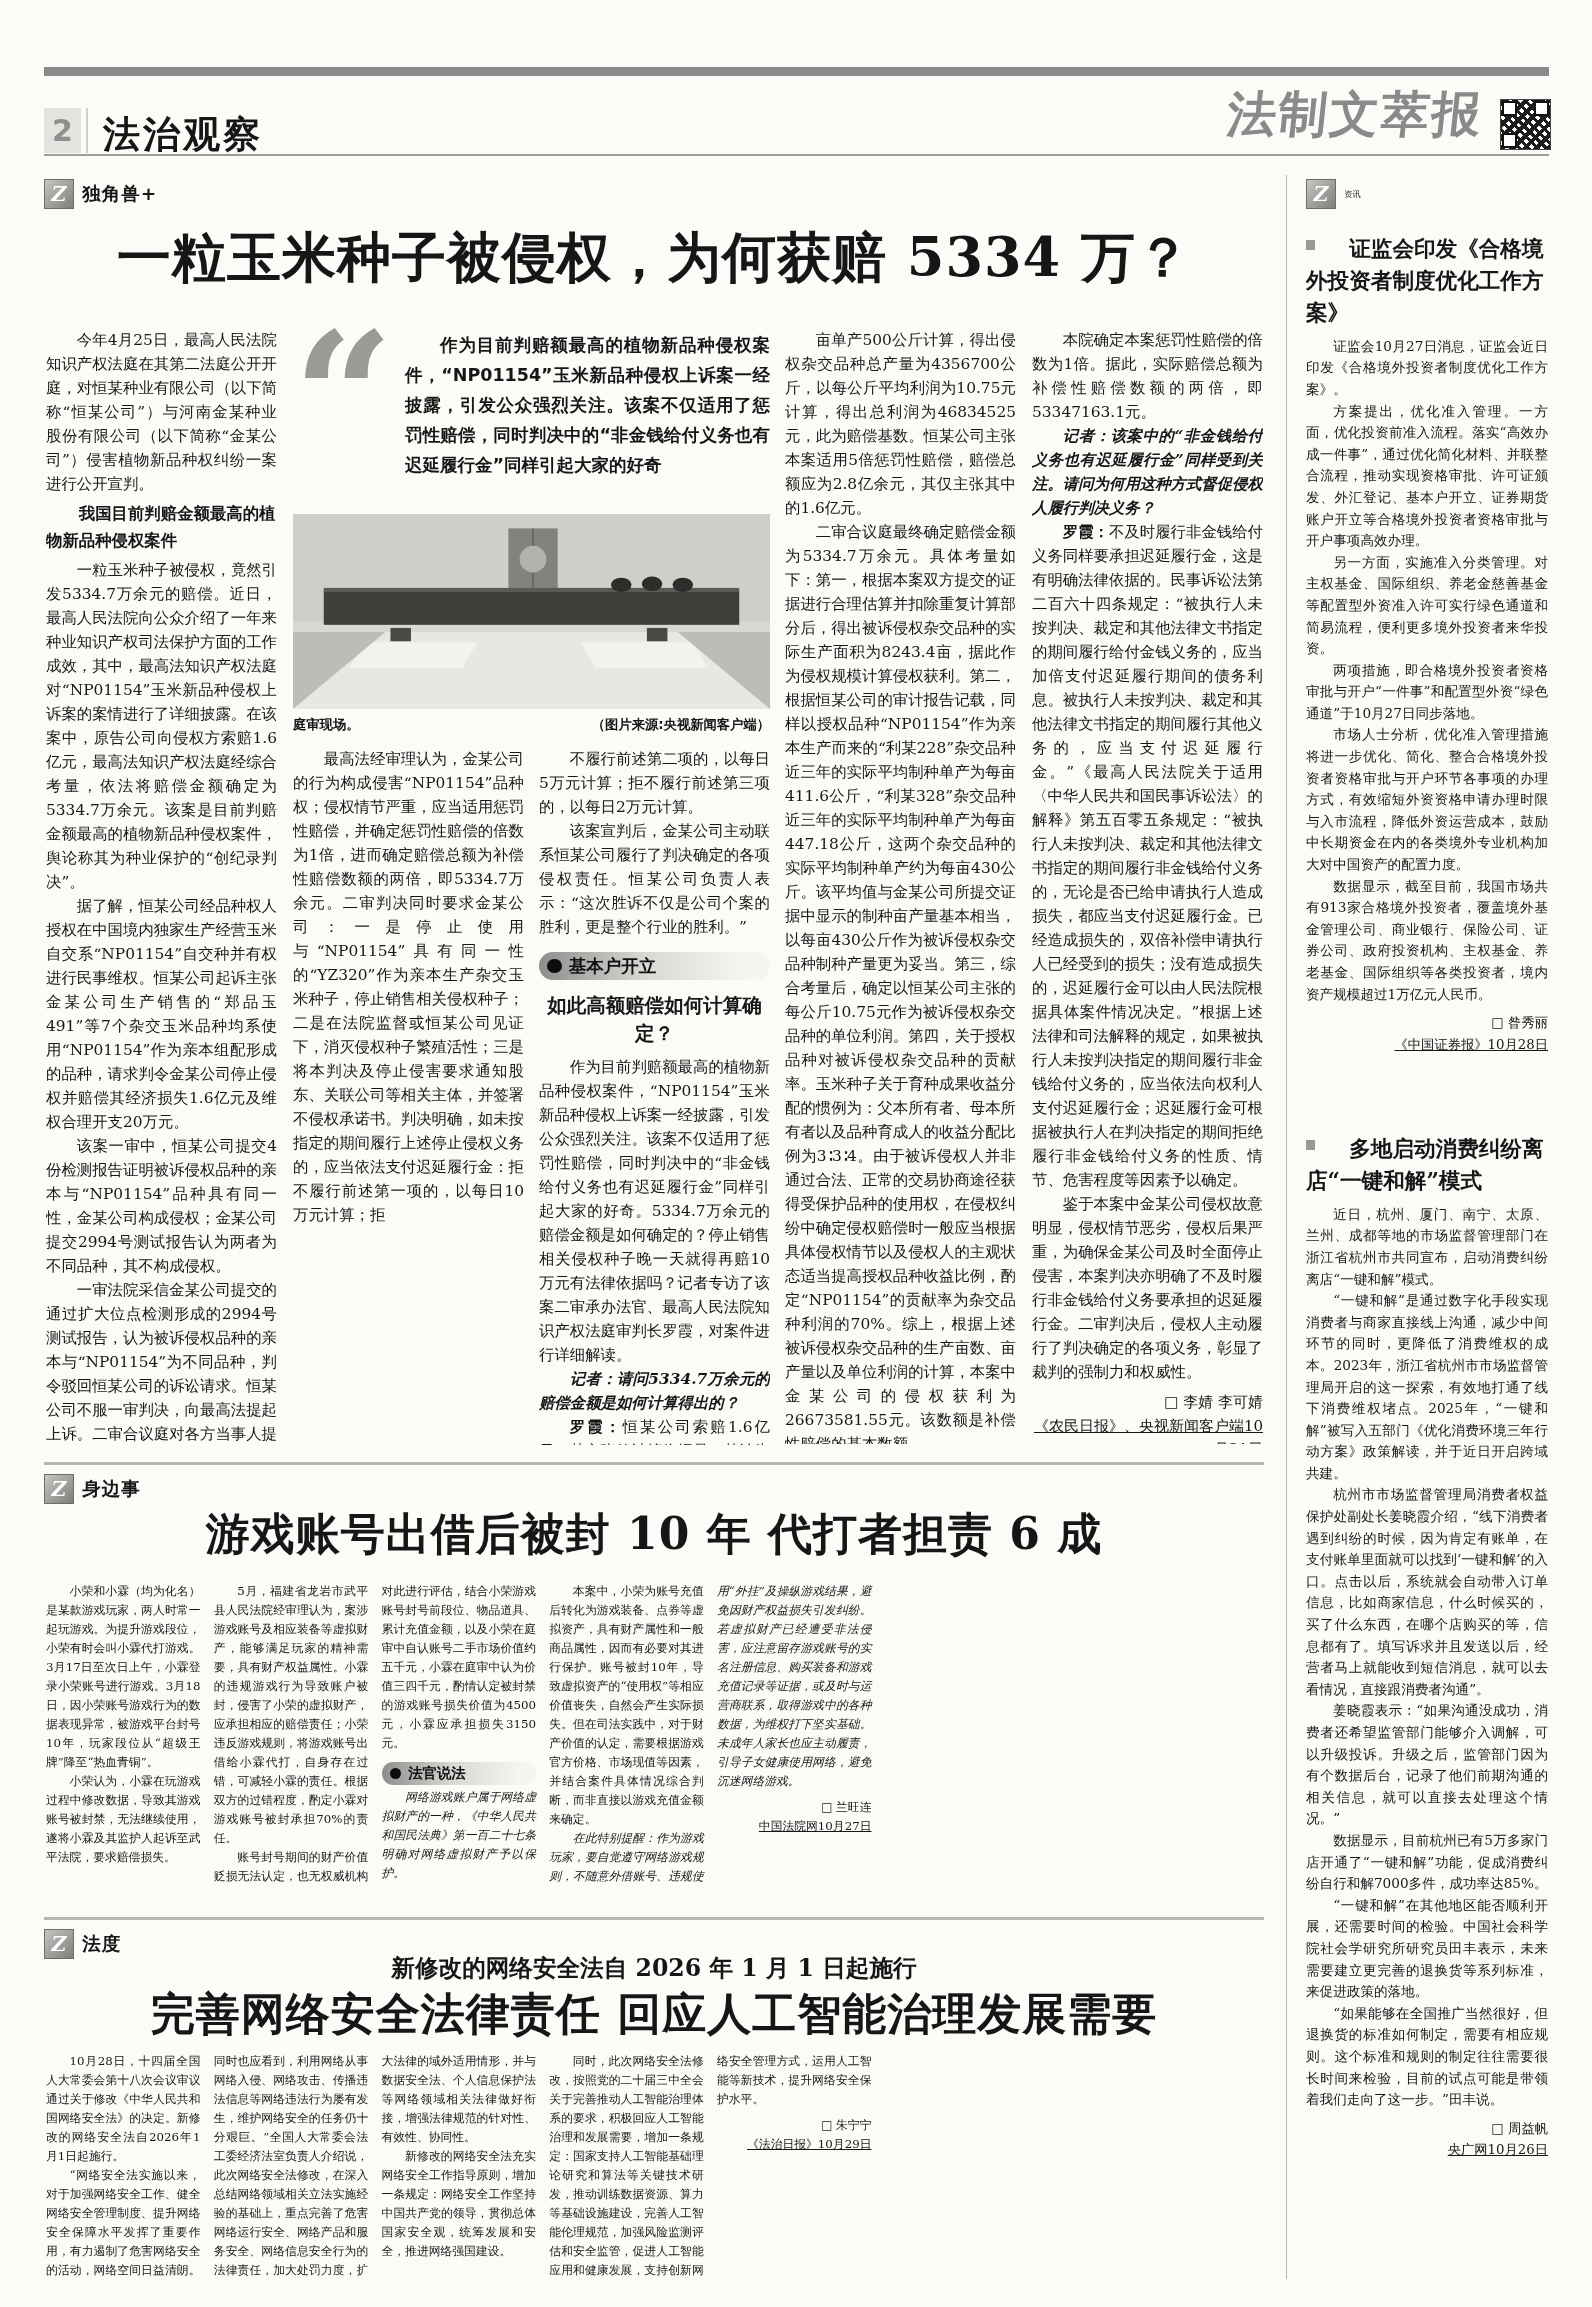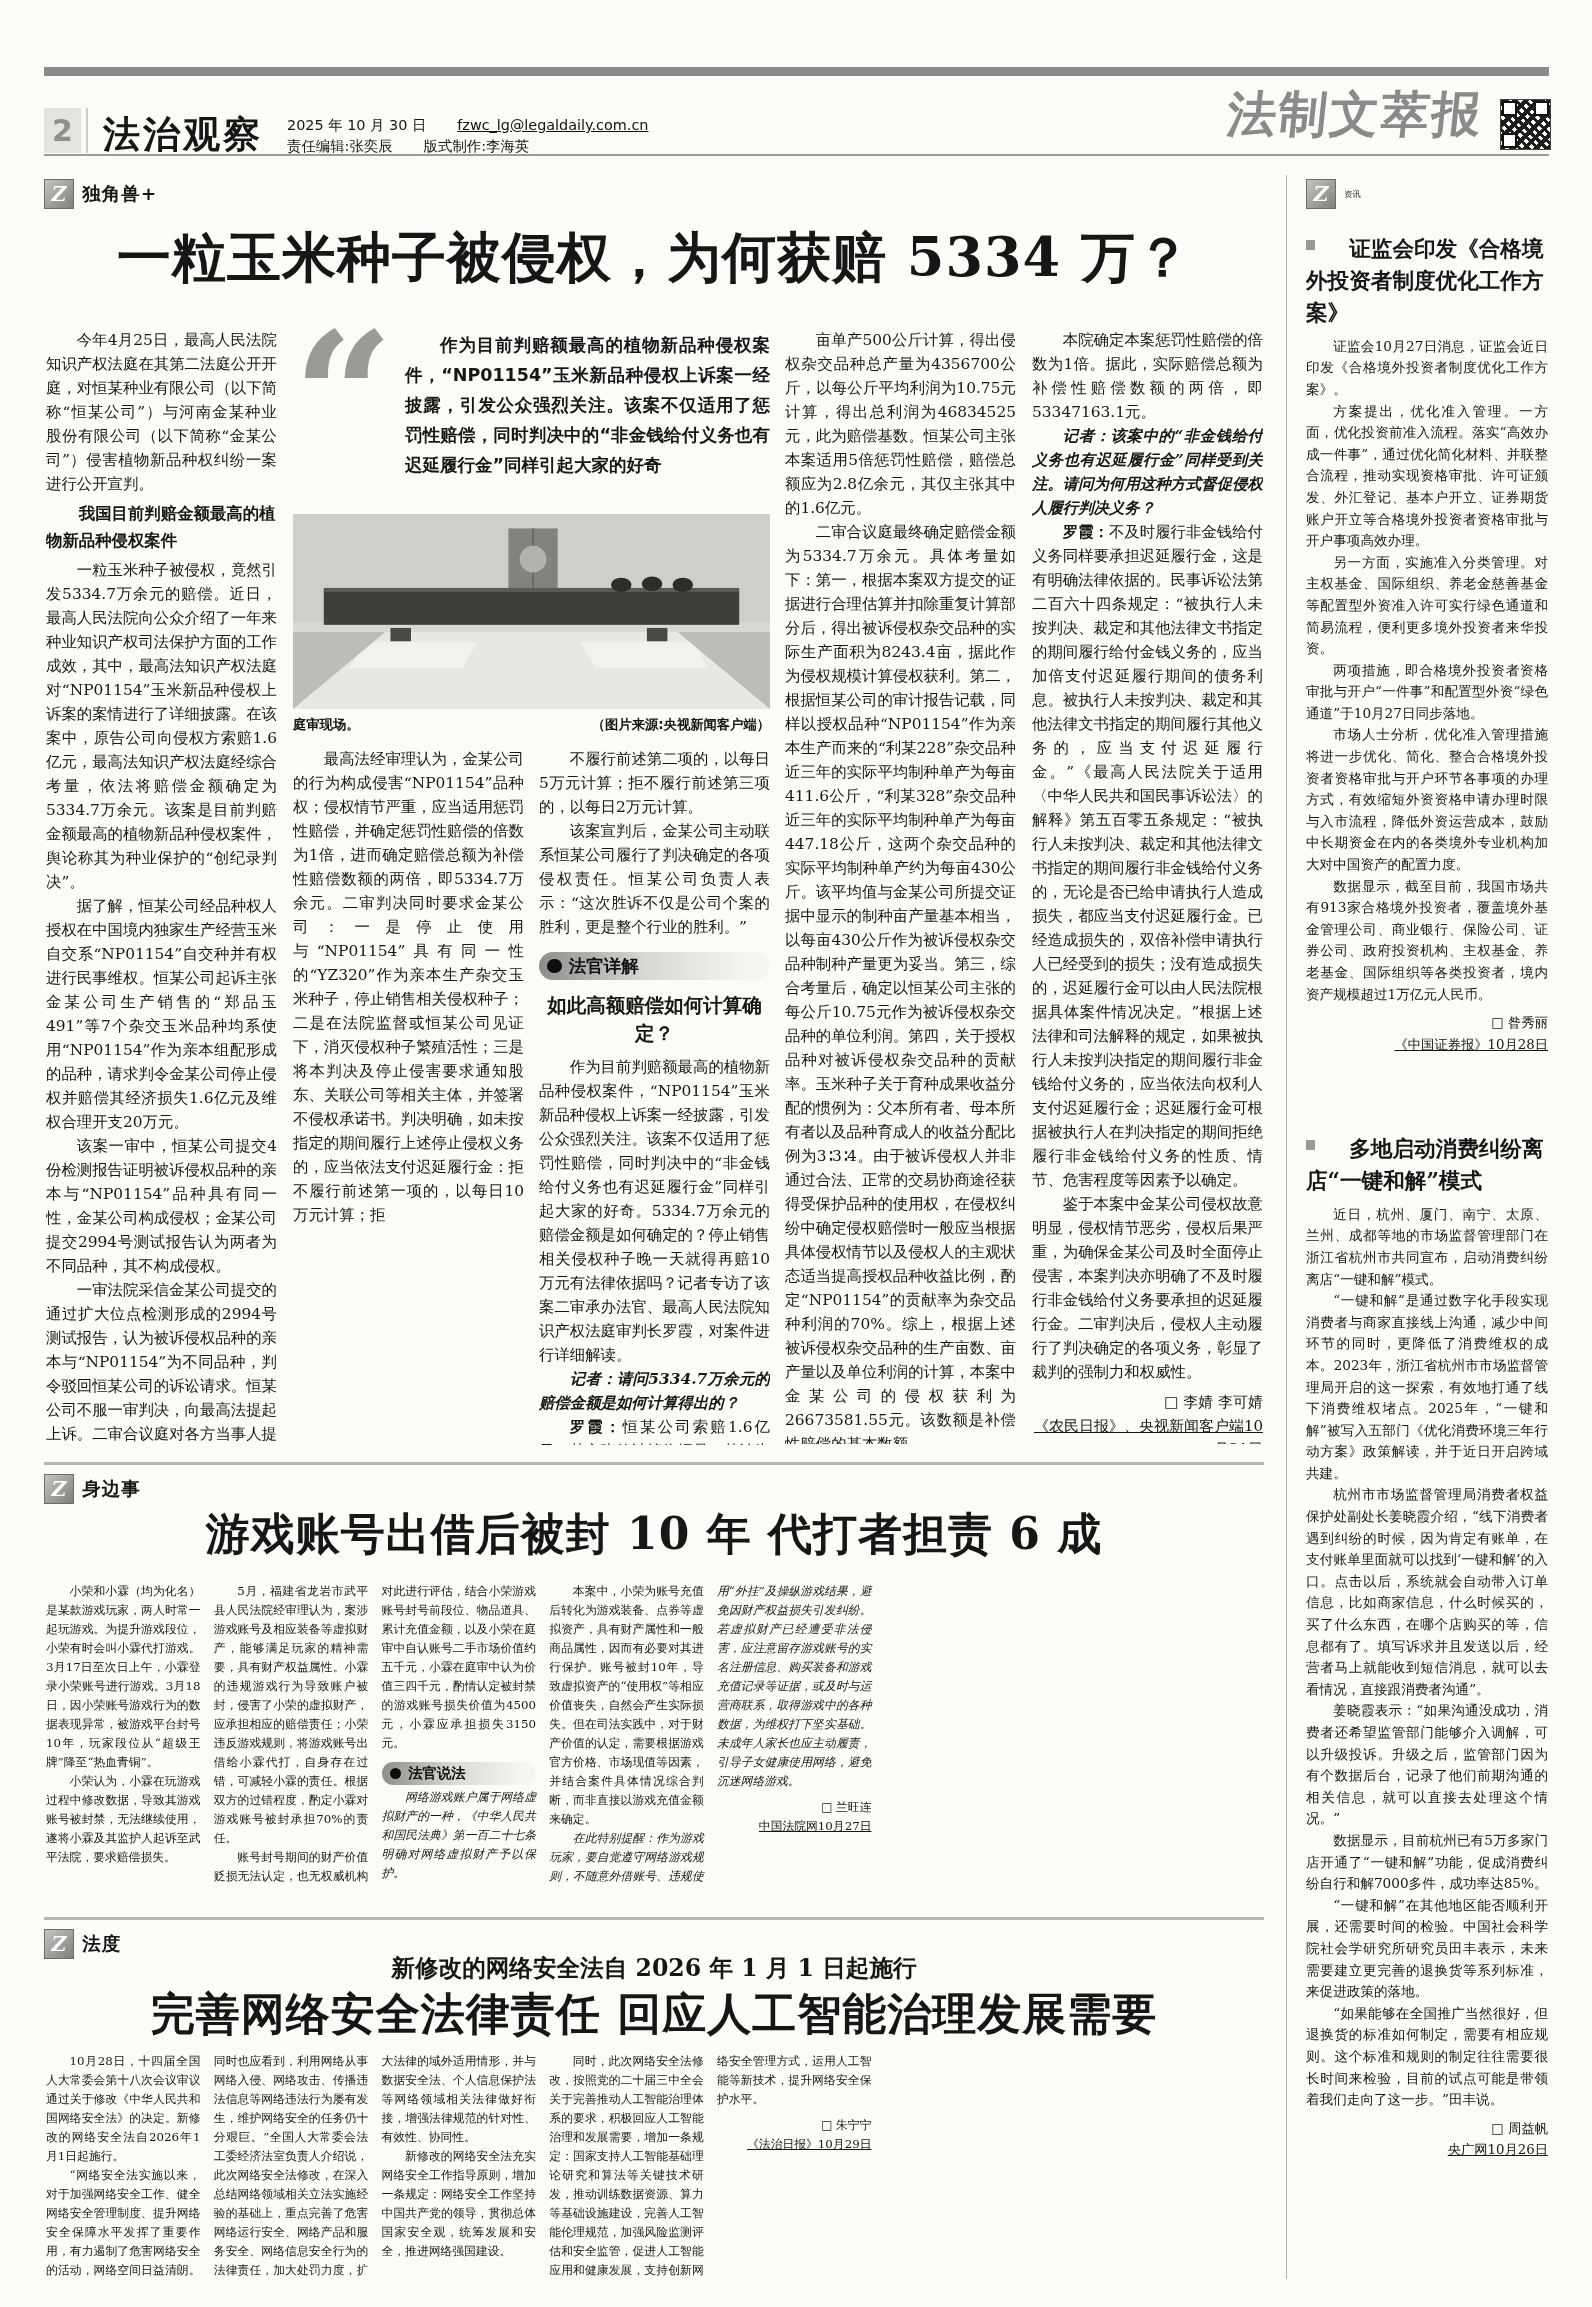--- a/index.html
+++ b/index.html
@@ -77,30 +77,20 @@
 </style>
 </head>
 <body>
 
 <div class="page">
 
   <div class="topband"></div>
   <div class="pagenum">2</div>
   <div class="pagenum-sep"></div>
   <div class="section-title">法治观察</div>
-  <div class="dateblock">
-    <div class="row">
-      <span>2025 年 10 月 30 日</span>
-      <span class="email">fzwc_lg@legaldaily.com.cn</span>
-    </div>
-    <div class="row">
-      <span>责任编辑:张奕辰</span>
-      <span>版式制作:李海英</span>
-    </div>
-  </div>
   <div class="masthead">法制文萃报</div>
   <div class="qr">
       <i class="tl"></i>
       <i class="tr"></i>
       <i class="bl"></i>
     </div>
   <div class="headrule"></div>
 
   <div class="chip" style="left:44px;top:179px;">
     <span class="zbox">Z</span>
@@ -148,21 +138,21 @@
   </div>
 
   <div class="col" style="left:293px;top:747px;width:231px;height:698px;">
       <p class="para">最高法经审理认为，金某公司的行为构成侵害“NP01154”品种权；侵权情节严重，应当适用惩罚性赔偿，并确定惩罚性赔偿的倍数为1倍，进而确定赔偿总额为补偿性赔偿数额的两倍，即5334.7万余元。二审判决同时要求金某公司：一是停止使用与“NP01154”具有同一性的“YZ320”作为亲本生产杂交玉米种子，停止销售相关侵权种子；二是在法院监督或恒某公司见证下，消灭侵权种子繁殖活性；三是将本判决及停止侵害要求通知股东、关联公司等相关主体，并签署不侵权承诺书。判决明确，如未按指定的期间履行上述停止侵权义务的，应当依法支付迟延履行金：拒不履行前述第一项的，以每日10万元计算；拒</p>
     </div>
   <div class="col" style="left:539px;top:747px;width:231px;height:698px;">
       <p class="para">不履行前述第二项的，以每日5万元计算；拒不履行前述第三项的，以每日2万元计算。</p>
       <p class="para">该案宣判后，金某公司主动联系恒某公司履行了判决确定的各项侵权责任。恒某公司负责人表示：“这次胜诉不仅是公司个案的胜利，更是整个行业的胜利。”</p>
       <div class="tagbar">
         <span class="tagdot"></span>
-        <span class="t">法官详解</span>
+        <span class="t">基本户开立</span>
       </div>
       <div class="box-subhead">如此高额赔偿如何计算确定？</div>
       <p class="para">作为目前判赔额最高的植物新品种侵权案件，“NP01154”玉米新品种侵权上诉案一经披露，引发公众强烈关注。该案不仅适用了惩罚性赔偿，同时判决中的“非金钱给付义务也有迟延履行金”同样引起大家的好奇。5334.7万余元的赔偿金额是如何确定的？停止销售相关侵权种子晚一天就得再赔10万元有法律依据吗？记者专访了该案二审承办法官、最高人民法院知识产权法庭审判长罗霞，对案件进行详细解读。</p>
       <p class="para question">记者：请问5334.7万余元的赔偿金额是如何计算得出的？</p>
       <p class="para"><b>罗霞：</b>恒某公司索赔1.6亿元，其主张的计算依据是：其认为金某公司侵权行为涉及的制种面积约为8713.4亩，按照每</p>
     </div>
   <div class="col" style="left:785px;top:328px;width:231px;height:1116px;">
       <p class="para">亩单产500公斤计算，得出侵权杂交品种总产量为4356700公斤，以每公斤平均利润为10.75元计算，得出总利润为46834525元，此为赔偿基数。恒某公司主张本案适用5倍惩罚性赔偿，赔偿总额应为2.8亿余元，其仅主张其中的1.6亿元。</p>
       <p class="para">二审合议庭最终确定赔偿金额为5334.7万余元。具体考量如下：第一，根据本案双方提交的证据进行合理估算并扣除重复计算部分后，得出被诉侵权杂交品种的实际生产面积为8243.4亩，据此作为侵权规模计算侵权获利。第二，根据恒某公司的审计报告记载，同样以授权品种“NP01154”作为亲本生产而来的“利某228”杂交品种近三年的实际平均制种单产为每亩411.6公斤，“利某328”杂交品种近三年的实际平均制种单产为每亩447.18公斤，这两个杂交品种的实际平均制种单产约为每亩430公斤。该平均值与金某公司所提交证据中显示的制种亩产量基本相当，以每亩430公斤作为被诉侵权杂交品种制种产量更为妥当。第三，综合考量后，确定以恒某公司主张的每公斤10.75元作为被诉侵权杂交品种的单位利润。第四，关于授权品种对被诉侵权杂交品种的贡献率。玉米种子关于育种成果收益分配的惯例为：父本所有者、母本所有者以及品种育成人的收益分配比例为3∶3∶4。由于被诉侵权人并非通过合法、正常的交易协商途径获得受保护品种的使用权，在侵权纠纷中确定侵权赔偿时一般应当根据具体侵权情节以及侵权人的主观状态适当提高授权品种收益比例，酌定“NP01154”的贡献率为杂交品种利润的70%。综上，根据上述被诉侵权杂交品种的生产亩数、亩产量以及单位利润的计算，本案中金某公司的侵权获利为26673581.55元。该数额是补偿性赔偿的基本数额。</p>
     </div>

